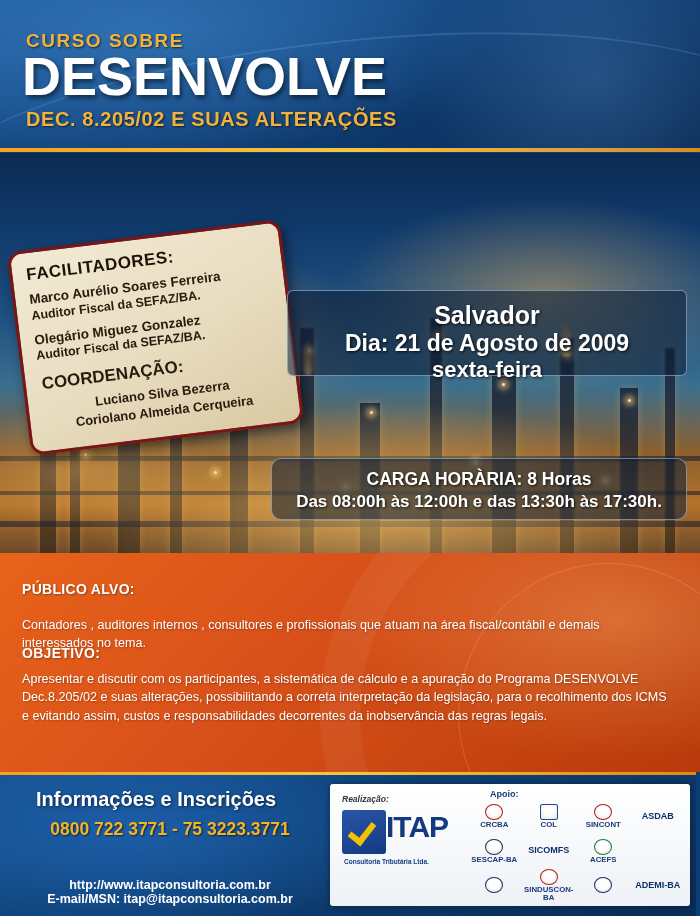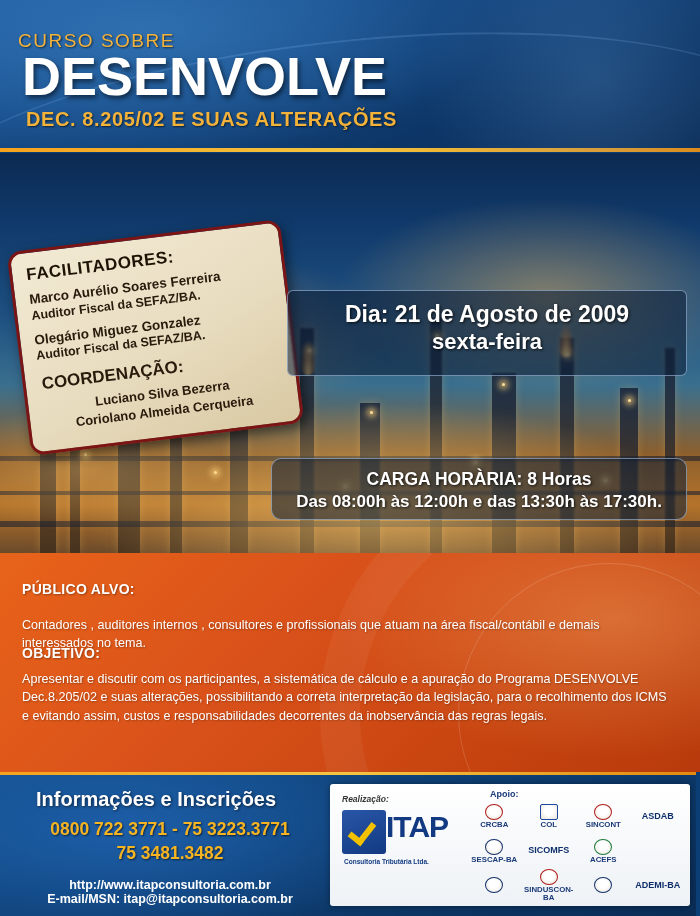--- a/index.html
+++ b/index.html
@@ -31,22 +31,22 @@
     transform: rotate(-20deg);
   }
   .hdr-curve {
     position: absolute; left: -100px; top: 40px;
     width: 900px; height: 260px;
     border-radius: 50%;
     border-top: 2px solid rgba(150,200,255,0.18);
     transform: rotate(-6deg);
   }
   .curso-sobre {
-    position: absolute; left: 18px; top: 30px;
-    font-size: 19px; font-weight: normal; letter-spacing: 1.5px;
+    position: absolute; left: 26px; top: 30px;
+    font-size: 19px; font-weight: bold; letter-spacing: 1.5px;
     color: #f3b23a;
     font-family: "Liberation Sans", sans-serif;
     text-transform: uppercase;
     text-shadow: 1px 1px 2px rgba(0,0,0,0.6);
   }
   .title-main {
     position: absolute; left: 22px; top: 48px;
     font-size: 54px; font-weight: bold; letter-spacing: 0px;
     color: #ffffff;
     font-family: "Liberation Sans", sans-serif;
@@ -352,20 +352,21 @@
       <div class="fac-person">
         <div class="fac-name">Olegário Miguez Gonzalez</div>
         <div class="fac-role">Auditor Fiscal da SEFAZ/BA.</div>
       </div>
       <div class="coord-title">COORDENAÇÃO:</div>
       <div class="coord-name">Luciano Silva Bezerra</div>
       <div class="coord-name">Coriolano Almeida Cerqueira</div>
     </div>
 
     <div class="box box-date">
+      <div class="l1">Salvador</div>
       <div class="l2">Dia: 21 de Agosto de 2009</div>
       <div class="l3">sexta-feira</div>
     </div>
 
     <div class="box box-load">
       <div class="l1">CARGA HORÀRIA: 8 Horas</div>
       <div class="l2">Das 08:00h às 12:00h e das 13:30h às 17:30h.</div>
     </div>
   </div>
 
@@ -378,21 +379,20 @@
       <div class="sec-head">OBJETIVO:</div>
       <div class="sec-text">Apresentar e discutir com os participantes, a sistemática de cálculo e a apuração do Programa DESENVOLVE Dec.8.205/02 e suas alterações, possibilitando a correta interpretação da legislação, para o recolhimento dos ICMS e evitando assim, custos e responsabilidades decorrentes da inobservância das regras legais.</div>
     </div>
   </div>
 
   <div class="footer">
     <div class="footer-top-line"></div>
     <div class="info-title">Informações e Inscrições</div>
     <div class="phones">
       <div>0800 722 3771 - 75 3223.3771</div>
-      <div>75 3481.3482</div>
     </div>
     <div class="web">http://www.itapconsultoria.com.br</div>
     <div class="email">E-mail/MSN: itap@itapconsultoria.com.br</div>
 
     <div class="sponsors">
       <div class="realiza-label">Realização:</div>
       <div class="apoio-label">Apoio:</div>
 
       <div class="itap">
         <div class="itap-box">

